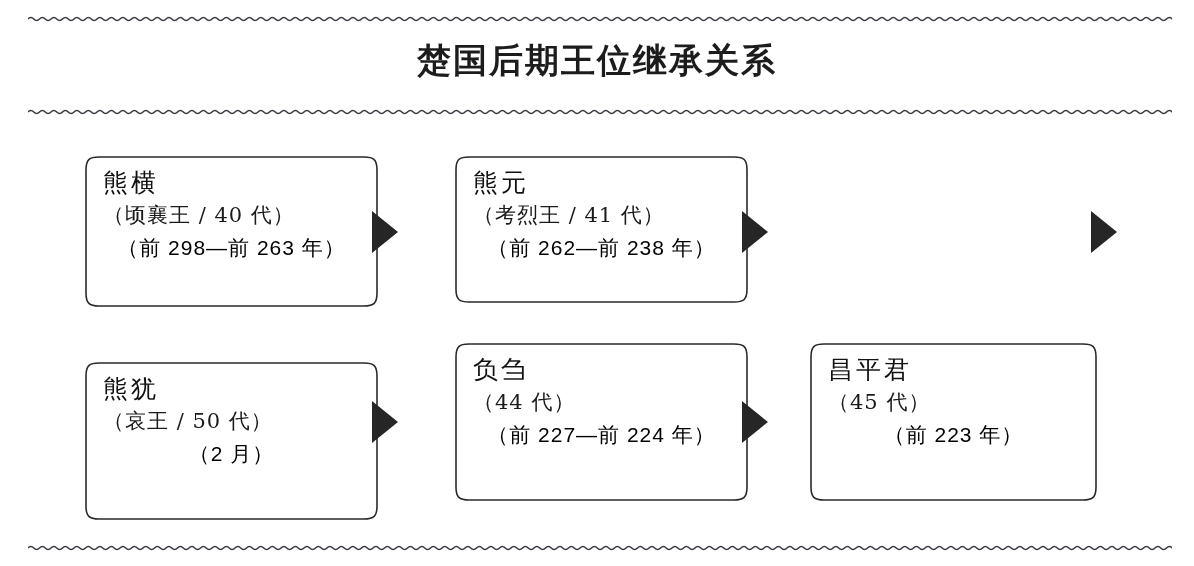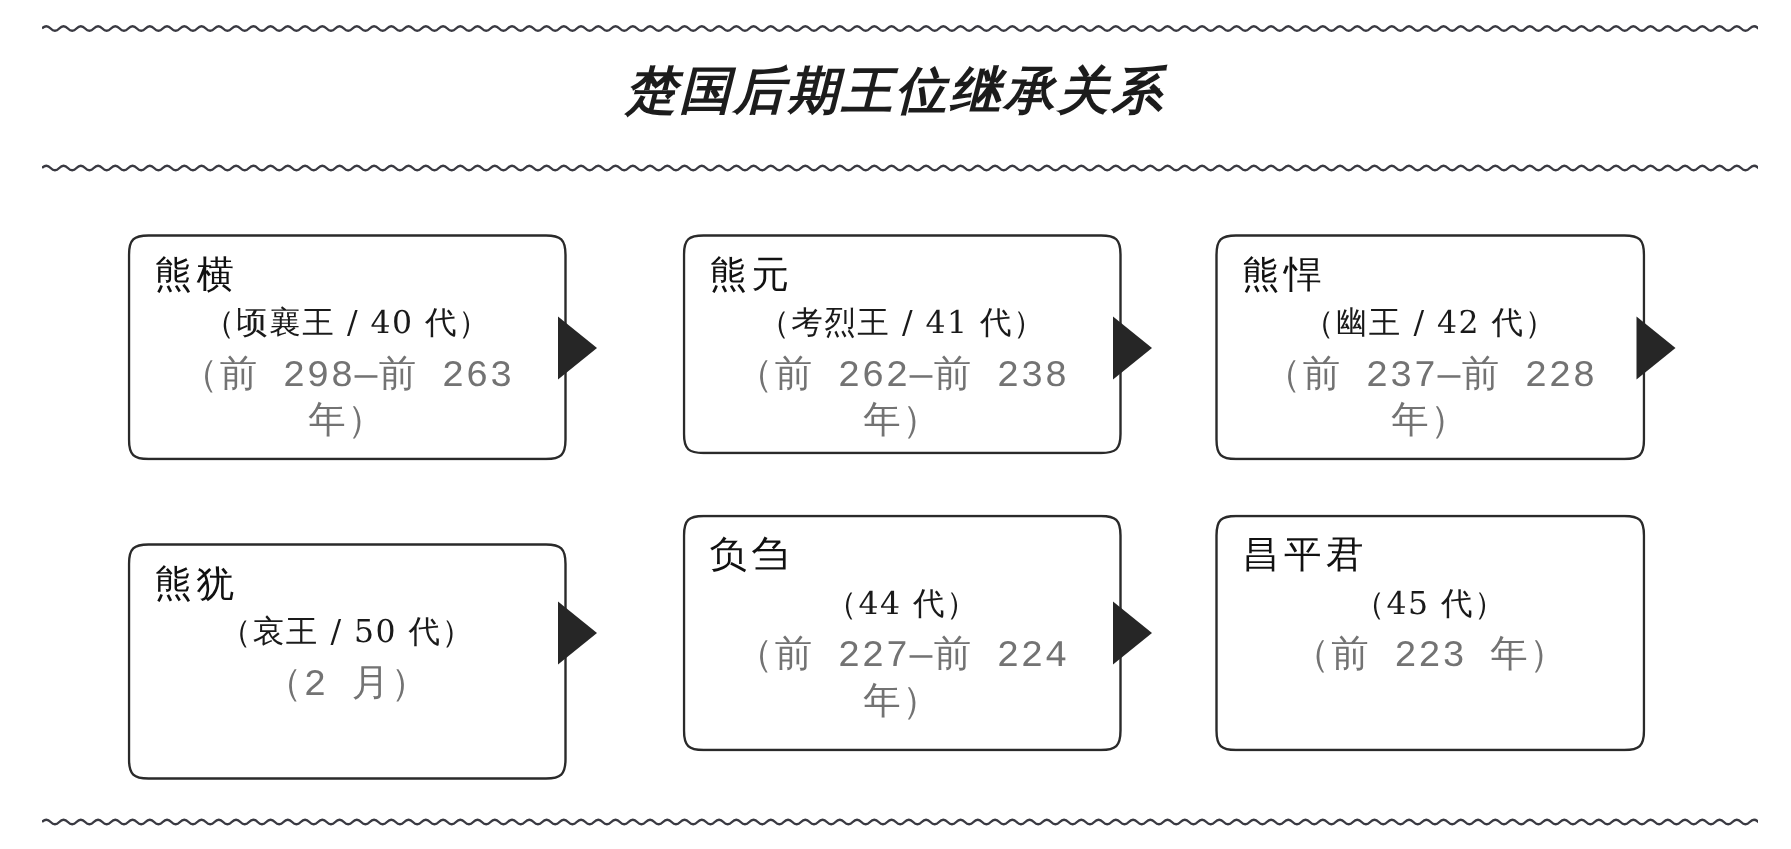--- a/index.html
+++ b/index.html
@@ -37,21 +37,20 @@
     top: 38px;
     left: 0;
     width: 1194px;
     text-align: center;
     font-size: 34px;
     font-weight: bold;
     letter-spacing: 2px;
     font-family: "DejaVu Serif", "Liberation Serif", serif;
     color: #1c1c1c;
     white-space: nowrap;
-    font-style: italic;
   }
 
   
   #diagram {
     position: absolute;
     top: 0; left: 0;
     width: 1194px;
     height: 566px;
   }
 
@@ -85,32 +84,32 @@
     font-family: "DejaVu Serif", "Liberation Serif", serif;
     color: #111111;
     letter-spacing: 3px;
     text-align: left;
     margin-bottom: 6px;
   }
   .node .line2 {
     font-size: 21px;
     line-height: 1.25;
     letter-spacing: 1px;
-    text-align: center;
+    text-align: left;
     color: #1a1a1a;
     font-family: "DejaVu Serif", "Liberation Serif", serif;
   }
   .node .line3 {
-    font-size: 25px;
+    font-size: 21px;
     line-height: 1.25;
     letter-spacing: 1px;
     text-align: center;
-    color: #737373;
+    color: #000000;
     margin-top: 6px;
-    font-family: Liberation Mono, monospace;
+    font-family: Liberation Sans, sans-serif;
   }
 
   
   .arrow {
     position: absolute;
     width: 0; height: 0;
     border-top: 21px solid transparent;
     border-bottom: 21px solid transparent;
     border-left: 26px solid #262626;
     z-index: 5;
@@ -156,32 +155,20 @@
       </svg>
     </div>
     <div class="body">
       <div class="name">熊元</div>
       <div class="line2">（考烈王 / 41 代）</div>
       <div class="line3">（前 262—前 238 年）</div>
     </div>
   </div>
   <div class="arrow" style="left:742px; top:211px;"></div>
 
-  <div class="node" style="left:810px; top:156px; width:287px; height:151px;">
-    <div class="frame">
-      <svg viewBox="0 0 287 151" preserveAspectRatio="none" xmlns="http://www.w3.org/2000/svg">
-        <path class="foldbox" d="M 14 1 L 273 1 C 282.75 1 286 3.6 286 14 L 286 137 C 286 147.4 282.75 150 273 150 L 14 150 C 4.25 150 1 147.4 1 137 L 1 14 C 1 3.6 4.25 1 14 1 Z" fill="#ffffff" stroke="#2a2a2a" stroke-width="1.6"></path>
-      </svg>
-    </div>
-    <div class="body">
-      <div class="name">熊悍</div>
-      <div class="line2">（幽王 / 42 代）</div>
-      <div class="line3">（前 237—前 228 年）</div>
-    </div>
-  </div>
   <div class="arrow" style="left:1091px; top:211px;"></div>
 
   <div class="node" style="left:85px; top:343px; width:293px; height:158px;margin-top:19px;">
     <div class="frame">
       <svg viewBox="0 0 293 158" preserveAspectRatio="none" xmlns="http://www.w3.org/2000/svg">
         <path class="foldbox" d="M 14 1 L 279 1 C 288.75 1 292 3.6 292 14 L 292 144 C 292 154.4 288.75 157 279 157 L 14 157 C 4.25 157 1 154.4 1 144 L 1 14 C 1 3.6 4.25 1 14 1 Z" fill="#ffffff" stroke="#2a2a2a" stroke-width="1.6"></path>
       </svg>
     </div>
     <div class="body">
       <div class="name">熊犹</div>

